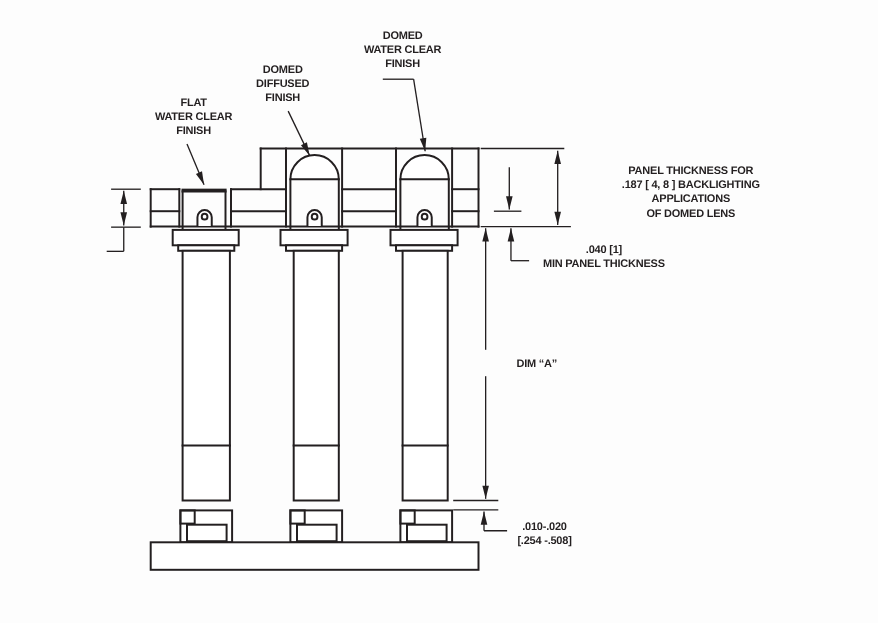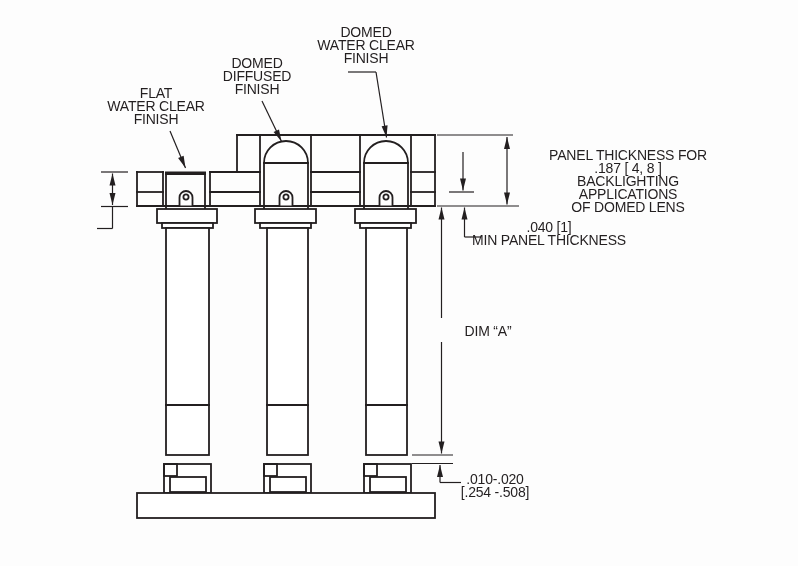--- a/index.html
+++ b/index.html
@@ -2,21 +2,21 @@
 <html><head>
 <meta charset="utf-8">
 <style>
   html,body{margin:0;padding:0;background:#fdfdfd;}
   .stage{
     position:relative;width:798px;height:566px;background:#fdfdfd;overflow:hidden;
     font-family:"Liberation Sans",sans-serif;
   }
   .stage svg{position:absolute;left:0;top:0;}
   .lbl{
-    position:absolute;color:#231f20;font-weight:normal;font-size:14px;line-height:13px;
+    position:absolute;color:#231f20;font-weight:bold;font-size:10px;line-height:13px;
     text-align:center;white-space:pre-line;letter-spacing:-0.2px;transform:translateX(-50%);
   }
   
   .ol{stroke:#231f20;stroke-width:1.8;fill:none;stroke-linecap:square;}
   .olf{stroke:#231f20;stroke-width:1.8;fill:#ffffff;stroke-linecap:square;}
   .dim{stroke:#231f20;stroke-width:1.2;fill:none;stroke-linecap:butt;}
   .blk{fill:#231f20;stroke:none;}
 </style>
 </head>
 <body>
@@ -145,21 +145,21 @@
     </g>
 
     <g>
       <line class="dim" x1="170" y1="131" x2="185.5" y2="168" marker-end="url(#arr)"></line>
       <line class="dim" x1="262" y1="101" x2="281.5" y2="141.5" marker-end="url(#arr)"></line>
       <line class="dim" x1="376" y1="72" x2="386.5" y2="137.5" marker-end="url(#arr)"></line>
       <line class="dim" x1="348" y1="72" x2="376" y2="72"></line>
     </g>
   </svg>
 
-  <div class="lbl" style="left:156px;top:87px;">FLAT
+  <div class="lbl" style="left:176px;top:87px;">FLAT
 WATER CLEAR
 FINISH</div>
 
   <div class="lbl" style="left:257px;top:57px;">DOMED
 DIFFUSED
 FINISH</div>
 
   <div class="lbl" style="left:366px;top:26px;">DOMED
 WATER CLEAR
 FINISH</div>

